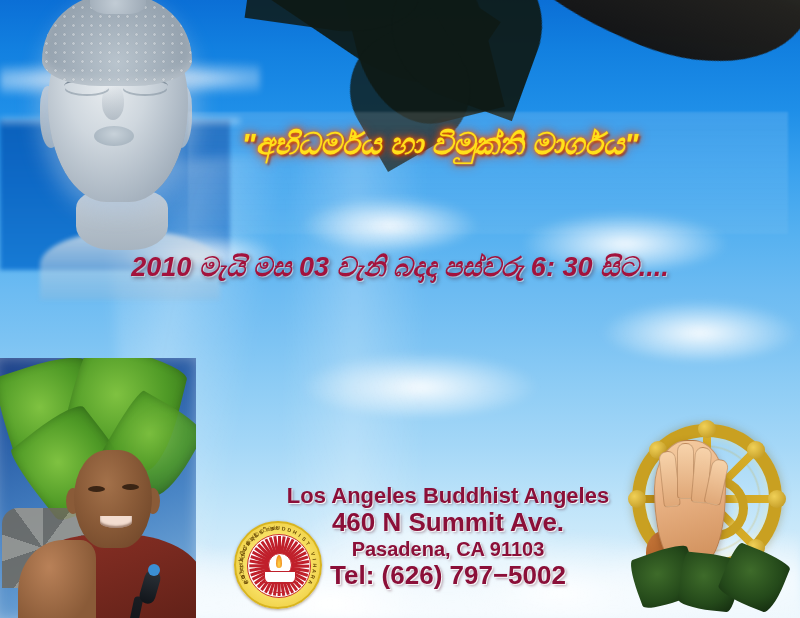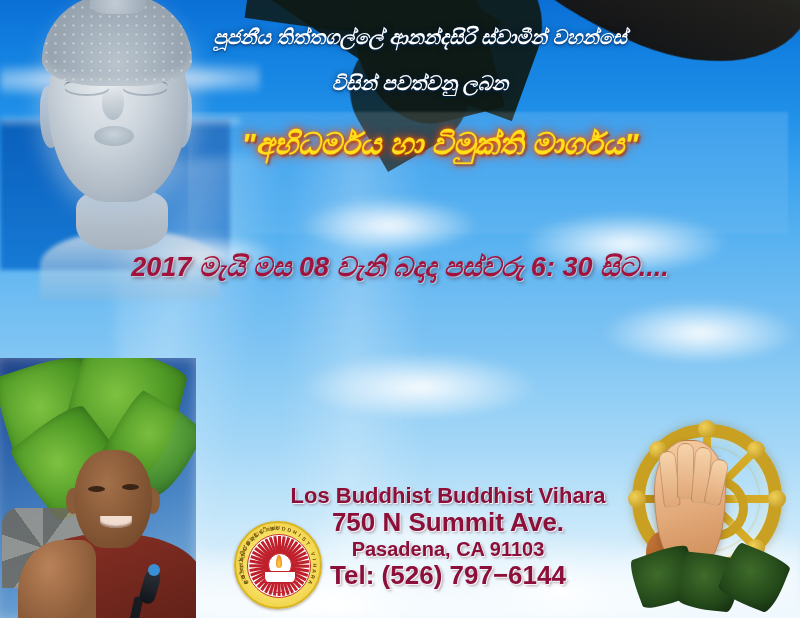--- a/index.html
+++ b/index.html
@@ -374,24 +374,22 @@
     <div class="beye l"></div>
     <div class="beye r"></div>
     <div class="bnose"></div>
     <div class="bmouth"></div>
     <div class="bhair"></div>
     <div class="bushnisha"></div>
   </div>
 
   <div class="titlepanel"></div>
 
-  <div class="txt line-host">පූජනීය තිත්තගල්ලේ ආනන්දසිරි ස්වාමීන් වහන්සේ</div>
-  <div class="txt line-host2">විසින් පවත්වනු ලබන</div>
   <div class="txt line-title1">"අභිධර්මය හා විමුක්ති මාර්ගය"</div>
-  <div class="txt line-date">2017 මැයි මස 08 වැනි බදාදා පස්වරු 6: 30 සිට....</div>
+  <div class="txt line-date">2010 මැයි මස 03 වැනි බදාදා පස්වරු 6: 30 සිට....</div>
 
   <div class="monkphoto">
     <div class="leafbig" style="left:8px;top:4px;width:96px;height:104px;transform:rotate(-18deg);"></div>
     <div class="leafbig" style="left:74px;top:-6px;width:108px;height:112px;transform:rotate(14deg);"></div>
     <div class="leafbig" style="left:30px;top:58px;width:90px;height:96px;transform:rotate(-38deg);"></div>
     <div class="leafbig" style="left:116px;top:44px;width:80px;height:86px;transform:rotate(30deg);opacity:.9;"></div>
     <div class="monkchair"></div>
     <div class="monkrobe"></div>
     <div class="monkshoulder"></div>
     <div class="monkear l"></div>
@@ -535,19 +533,19 @@
           <div class="ray" style="transform: rotate(351deg);"></div>
         </div>
       <div class="sealcore"></div>
       <div class="flame"></div>
       <div class="lampbase"></div>
       <div class="lampfoot"></div>
     </div>
   </div>
 
   <div class="addr">
-    <div class="l1">Los Buddhist Buddhist Vihara</div>
-    <div class="l2">750 N Summit Ave.</div>
+    <div class="l1">Los Angeles Buddhist Angeles</div>
+    <div class="l2">460 N Summit Ave.</div>
     <div class="l3">Pasadena, CA 91103</div>
-    <div class="l4">Tel: (526) 797−6144</div>
+    <div class="l4">Tel: (626) 797−5002</div>
   </div>
 
 </div>
 
 </body></html>

